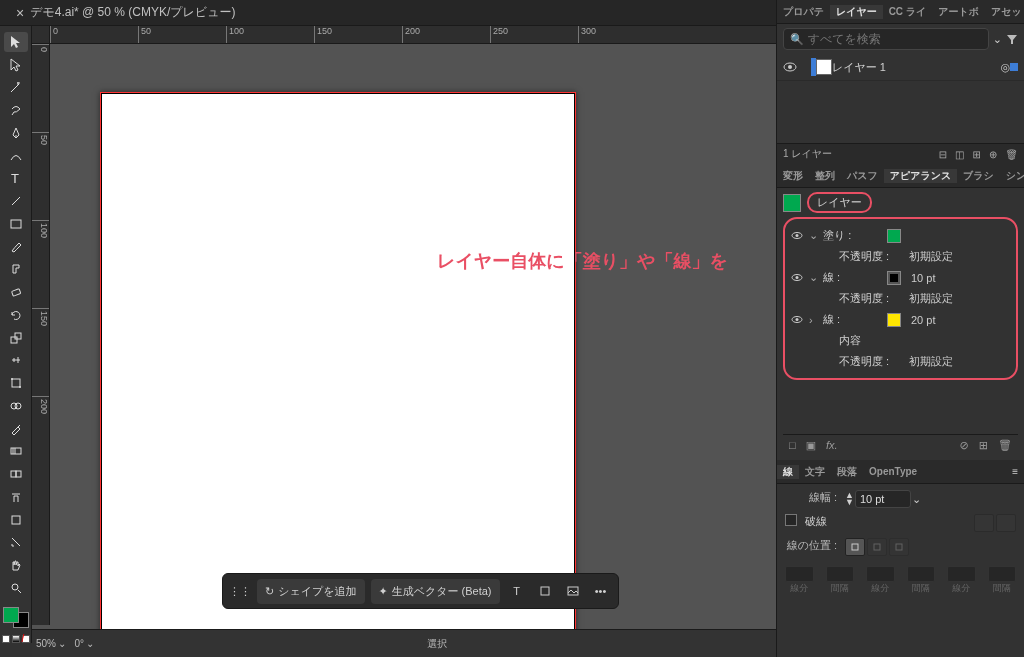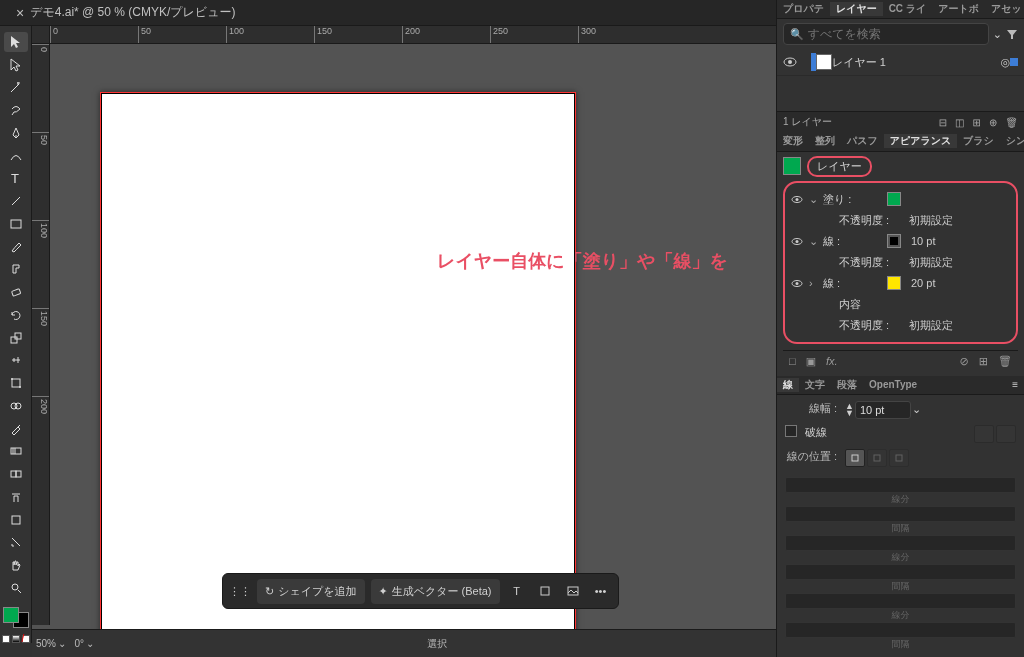--- a/index.html
+++ b/index.html
@@ -74,21 +74,21 @@
 
 
 .stroke-body { padding: 6px 8px; display: flex; flex-direction: column; gap: 6px; }
 .stroke-row { display: flex; gap: 8px; font-size: 11px; }
 .stroke-label { width: 52px; text-align: right; color: #bbb; }
 .num-input { background: #262626; border: 1px solid #444; border-radius: 3px; padding: 2px 4px; color: #ddd; width: 56px; display: inline-block; }
 .btn3 { display: flex; gap: 2px; }
 .opt-btn { width: 20px; height: 18px; background: #3a3a3a; border: 1px solid #222; border-radius: 2px; display: flex; align-items: center; justify-content: center; cursor: pointer; }
 .opt-btn.on { background: #555; }
 .checkbox { width: 12px; height: 12px; border: 1px solid #777; background: #262626; display: inline-block; }
-.dash-row { display: flex; gap: 0; margin-top: 4px; flex-direction: column; }
+.dash-row { display: flex; gap: 12px; margin-top: 4px; }
 .dash-cell { flex: 1; text-align: center; font-size: 9px; color: #666; }
 .dash-input { width: 100%; height: 16px; background: #262626; border: 1px solid #333; border-radius: 2px; }
 
 .flex-spacer { flex: 1; }
 svg { display: block; }
 </style>
 </head>
 <body>
 
 <div class="top-tabbar">

